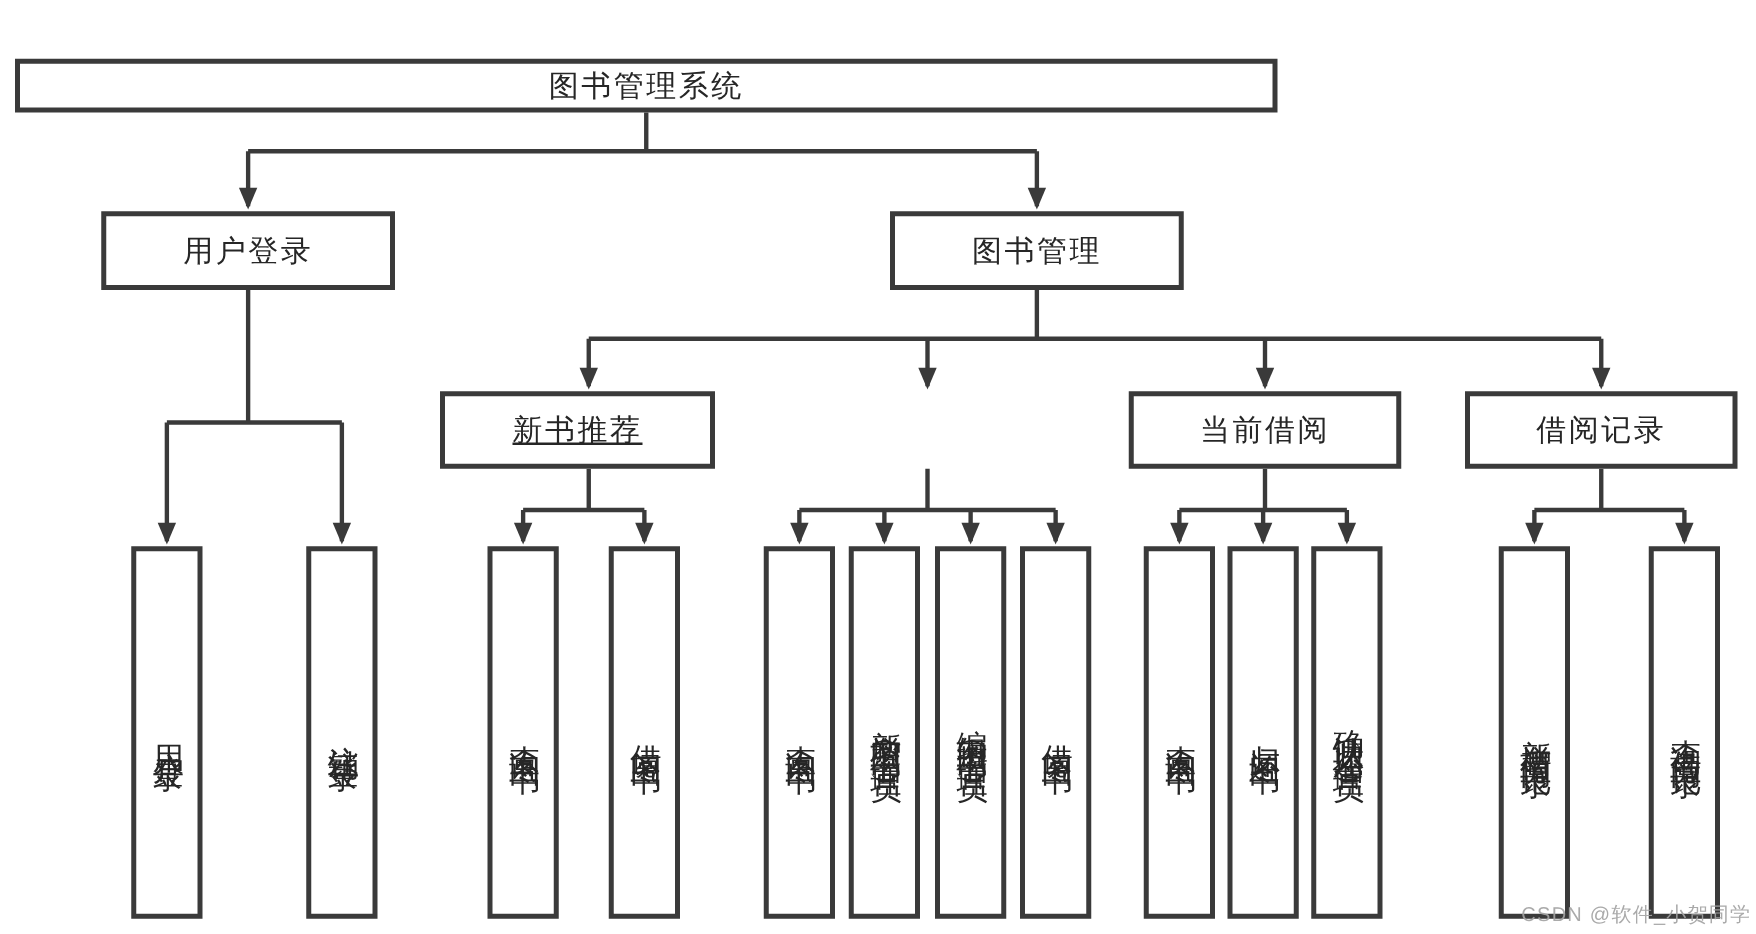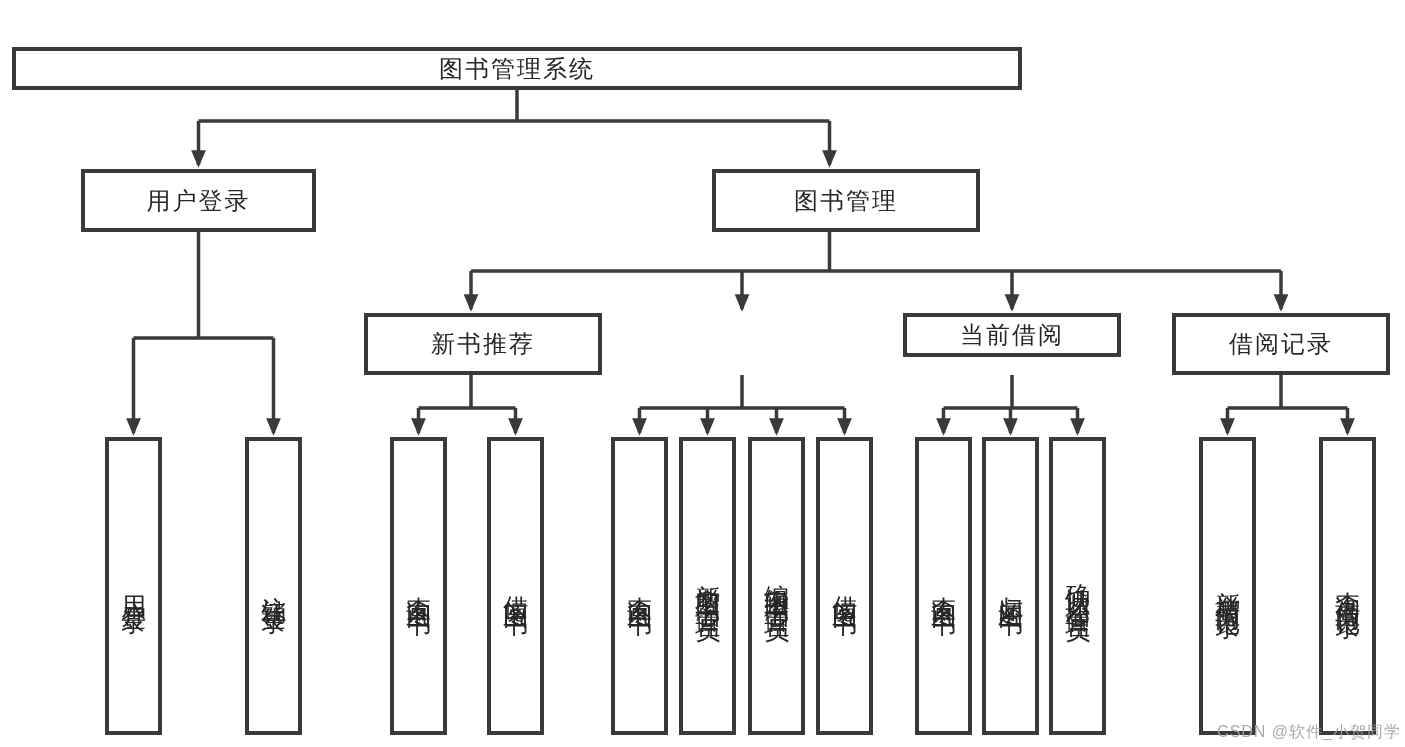--- a/index.html
+++ b/index.html
@@ -121,24 +121,24 @@
     <g>
       <path d="M1281,375 V408 M1227.5,408 H1347.5"></path>
       <path d="M1227.5,408 V433" marker-end="url(#arrowhead)"></path>
       <path d="M1347.5,408 V433" marker-end="url(#arrowhead)"></path>
     </g>
   </svg>
 
   <div class="box h-box" style="left:12px; top:13px; width:1010px; height:43px;margin-top:34px;">图书管理系统</div>
 
   <div class="box h-box" style="left:81px; top:169px; width:235px; height:63px;">用户登录</div>
-  <div class="box h-box" style="left:712px; top:169px; width:268px; height:63px;text-align:right;">图书管理</div>
+  <div class="box h-box" style="left:712px; top:169px; width:235px; height:63px;text-align:right;">图书管理</div>
 
-  <div class="box h-box" style="left:364px; top:313px; width:238px; height:62px;">新书推荐</div>
-  <div class="box h-box" style="left:903px; top:313px; width:218px; height:44px;">当前借阅</div>
+  <div class="box h-box" style="left:352px; top:313px; width:220px; height:62px;text-decoration:underline;">新书推荐</div>
+  <div class="box h-box" style="left:903px; top:313px; width:218px; height:62px;">当前借阅</div>
   <div class="box h-box" style="left:1172px; top:313px; width:218px; height:62px;">借阅记录</div>
 
   <div class="box v-box" style="left:105px; top:437px; width:57px; height:298px;">用户登录</div>
   <div class="box v-box" style="left:245px; top:437px; width:57px; height:298px;">注销登录</div>
 
   <div class="box v-box" style="left:390px; top:437px; width:57px; height:298px;">查询图书</div>
   <div class="box v-box" style="left:487px; top:437px; width:57px; height:298px;">借阅图书</div>
 
   <div class="box v-box" style="left:611px; top:437px; width:57px; height:298px;">查询图书</div>
   <div class="box v-box" style="left:679px; top:437px; width:57px; height:298px;">新增图书（管理员）</div>

